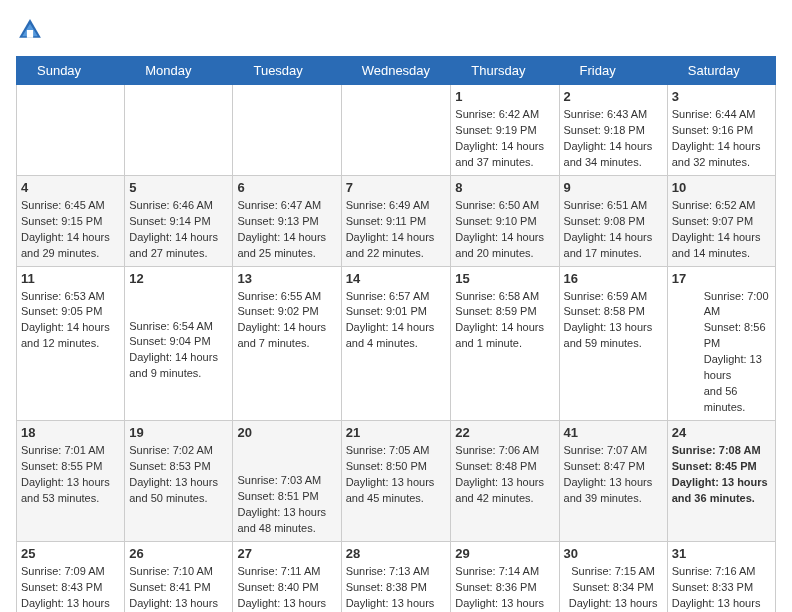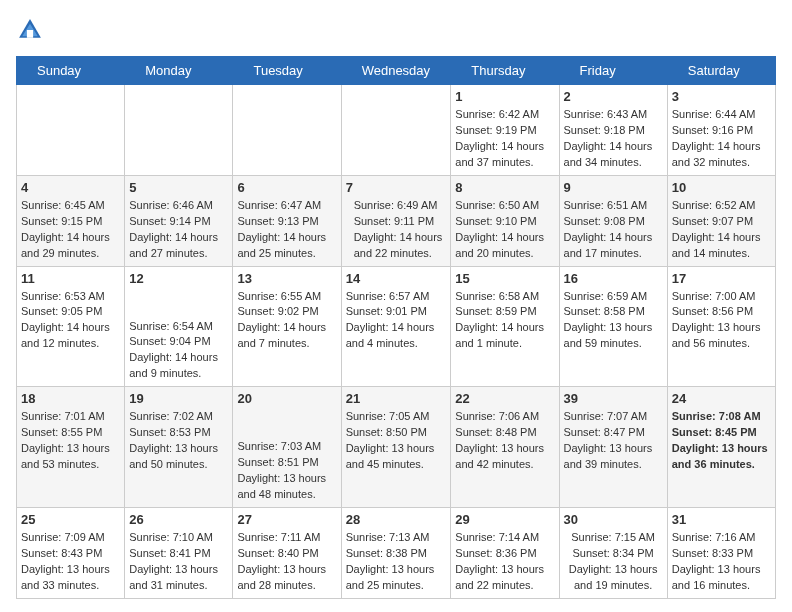--- a/index.html
+++ b/index.html
@@ -161,21 +161,21 @@
         </td>
         <td>
           <div class="day-number">6</div>
           <div class="day-info" style="white-space: pre-line;">Sunrise: 6:47 AM
 Sunset: 9:13 PM
 Daylight: 14 hours
 and 25 minutes.</div>
         </td>
         <td>
           <div class="day-number">7</div>
-          <div class="day-info" style="white-space: pre-line; margin-left: 8px;">Sunrise: 6:49 AM
+          <div class="day-info" style="white-space: pre-line;">Sunrise: 6:49 AM
 Sunset: 9:11 PM
 Daylight: 14 hours
 and 22 minutes.</div>
         </td>
         <td>
           <div class="day-number">8</div>
           <div class="day-info" style="white-space: pre-line;">Sunrise: 6:50 AM
 Sunset: 9:10 PM
 Daylight: 14 hours
 and 20 minutes.</div>
@@ -233,21 +233,21 @@
         </td>
         <td>
           <div class="day-number">16</div>
           <div class="day-info" style="white-space: pre-line;">Sunrise: 6:59 AM
 Sunset: 8:58 PM
 Daylight: 13 hours
 and 59 minutes.</div>
         </td>
         <td>
           <div class="day-number">17</div>
-          <div class="day-info" style="white-space: pre-line;">Sunrise: 7:00 AM
+          <div class="day-info" style="white-space: pre-line; margin-left: 32px;">Sunrise: 7:00 AM
 Sunset: 8:56 PM
 Daylight: 13 hours
 and 56 minutes.</div>
         </td>
       </tr>
       <tr>
         <td>
           <div class="day-number">18</div>
           <div class="day-info" style="white-space: pre-line;">Sunrise: 7:01 AM
 Sunset: 8:55 PM
@@ -276,21 +276,21 @@
 and 45 minutes.</div>
         </td>
         <td>
           <div class="day-number">22</div>
           <div class="day-info" style="white-space: pre-line;">Sunrise: 7:06 AM
 Sunset: 8:48 PM
 Daylight: 13 hours
 and 42 minutes.</div>
         </td>
         <td>
-          <div class="day-number">39</div>
+          <div class="day-number">41</div>
           <div class="day-info" style="white-space: pre-line;">Sunrise: 7:07 AM
 Sunset: 8:47 PM
 Daylight: 13 hours
 and 39 minutes.</div>
         </td>
         <td>
           <div class="day-number">24</div>
           <div class="day-info" style="white-space: pre-line; font-weight: bold;">Sunrise: 7:08 AM
 Sunset: 8:45 PM
 Daylight: 13 hours

